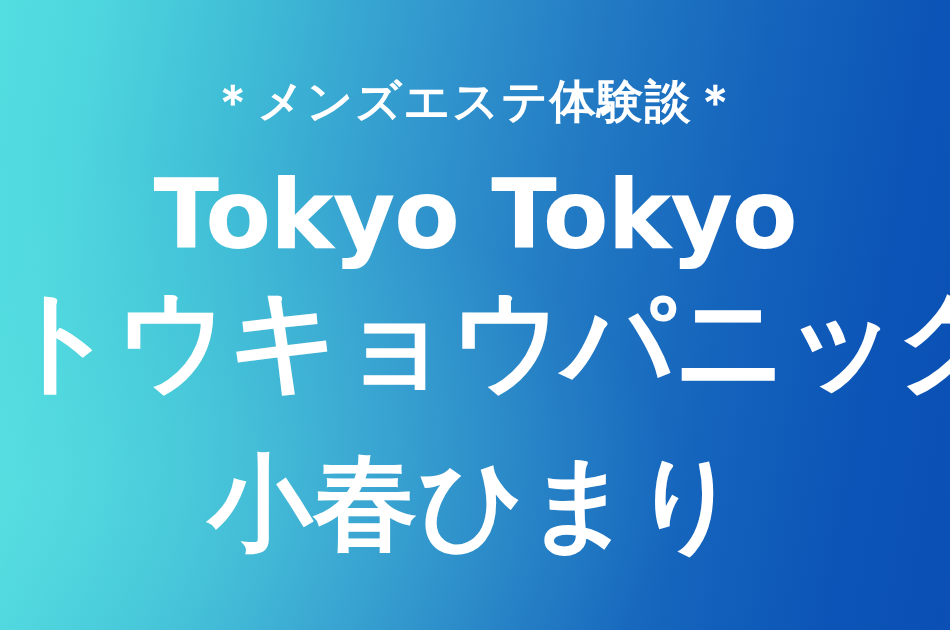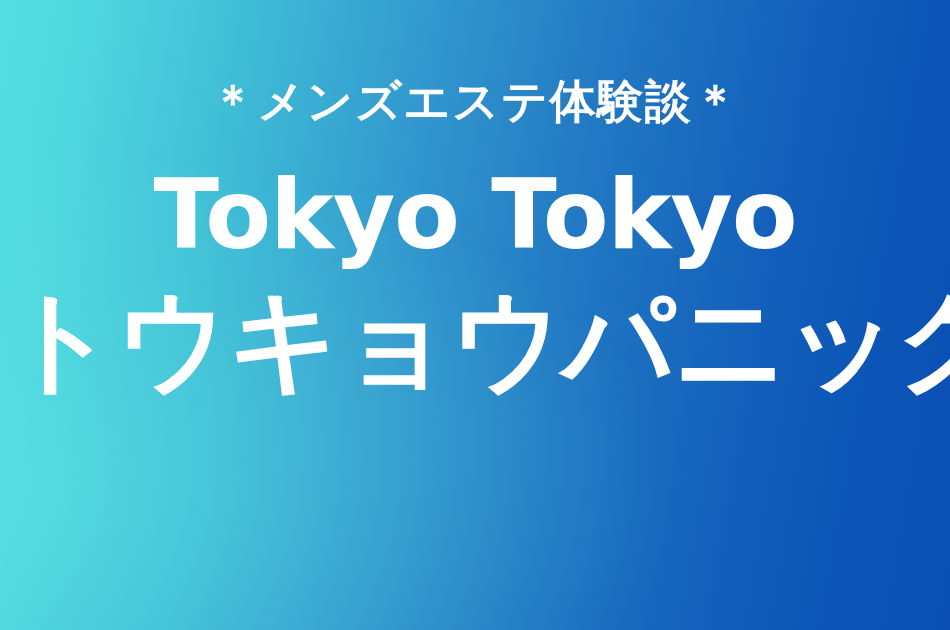--- a/index.html
+++ b/index.html
@@ -99,15 +99,16 @@
 
 <div class="banner">
   <div class="stack">
 
     <div class="line line-tagline">＊メンズエステ体験談＊</div>
 
     <div class="line line-title-en">Tokyo Tokyo</div>
 
     <div class="line line-title-ja">トウキョウパニック</div>
 
+    <div class="line line-name">小春ひまり</div>
 
   </div>
 </div>
 
 </body></html>

